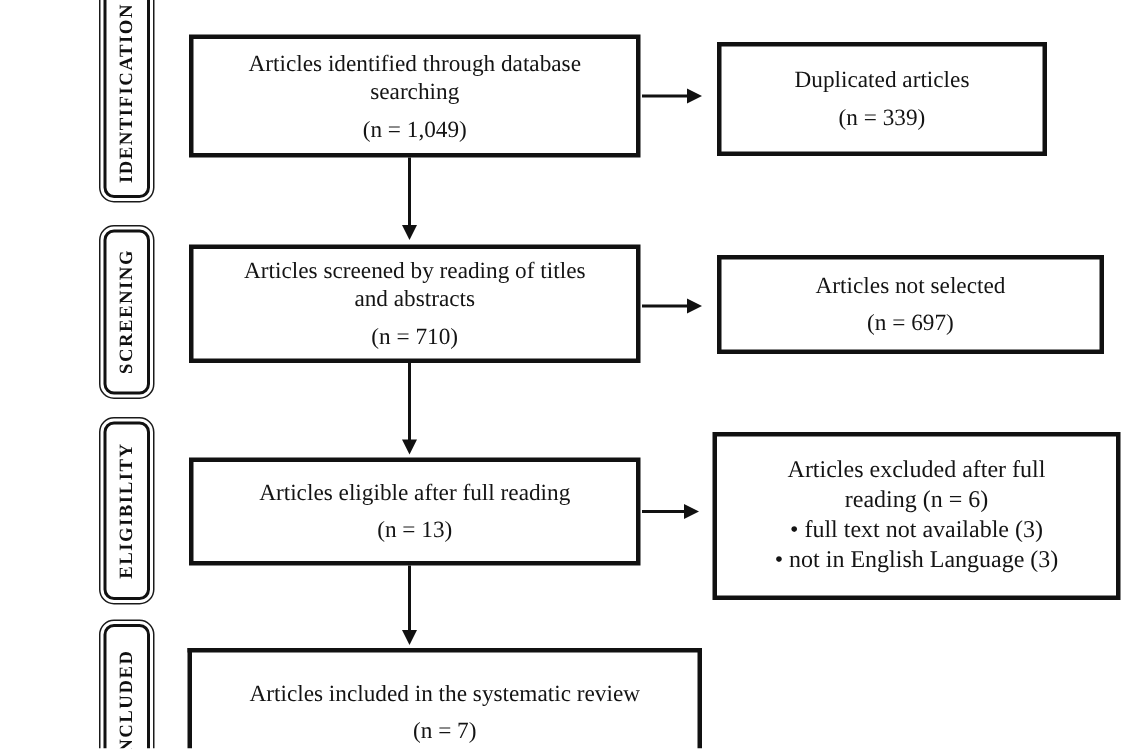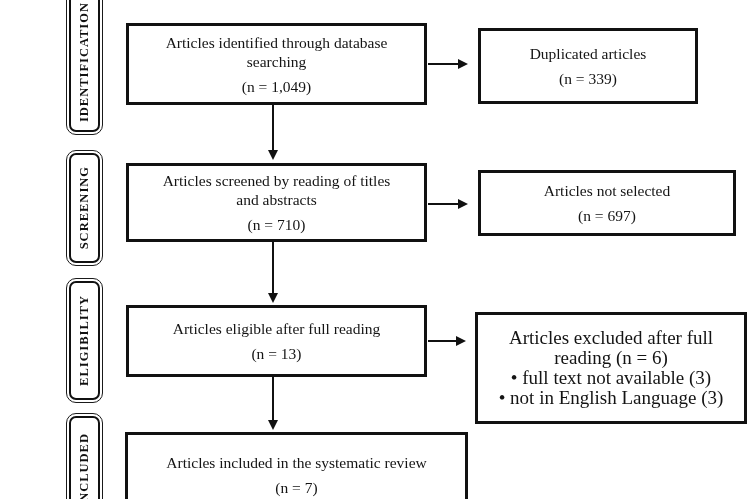--- a/index.html
+++ b/index.html
@@ -69,23 +69,22 @@
     margin-top: 6px;
   }
   .fbox .bullet {
     display: block;
     text-align: right;
   }
   .fbox .bullet::before {
     content: "\2022\00a0";
   }
   .excluded-box {
-    font-size: 19px;
+    font-size: 16px;
     line-height: 20px;
-    margin-top: 24px;
   }
   
   .hline, .vline {
     position: absolute;
     background: #111111;
   }
   .hline { height: 2px; }
   .vline { width: 2px; }
   .head-right {
     position: absolute;

